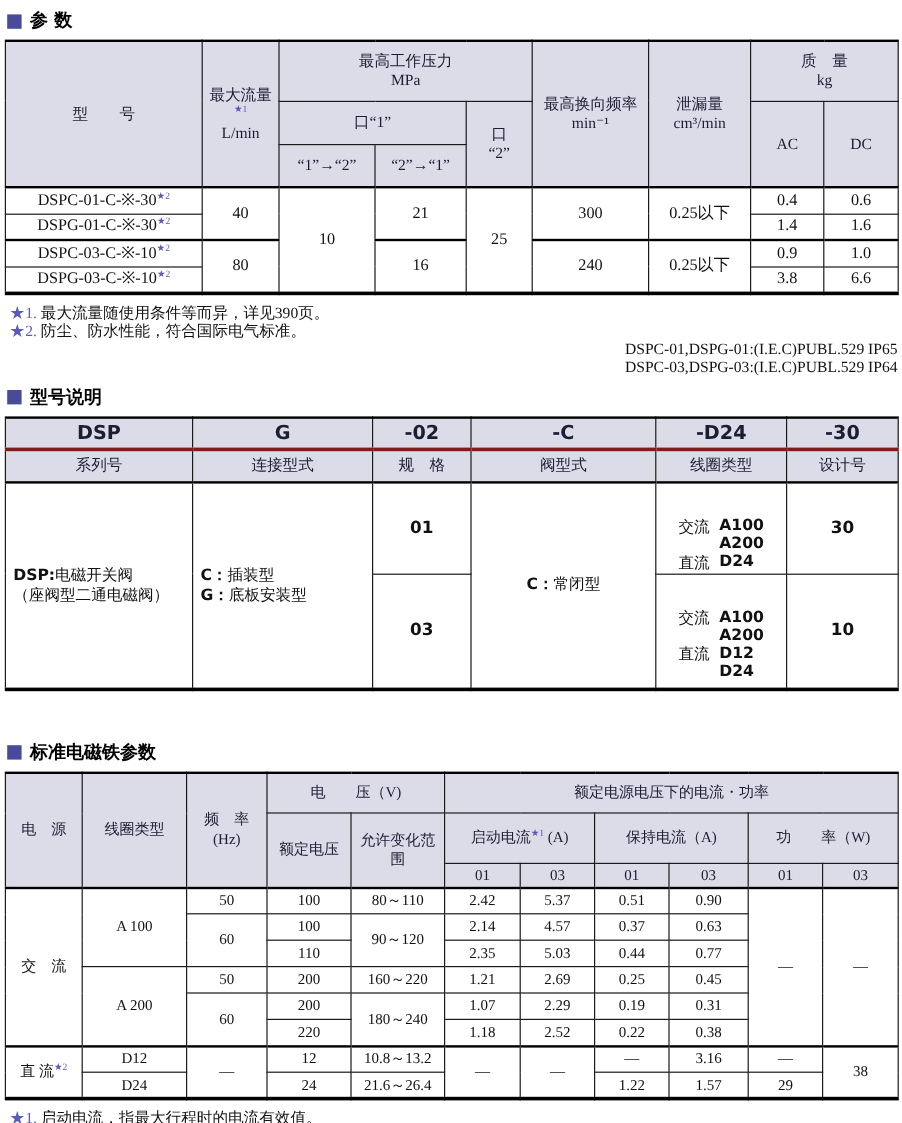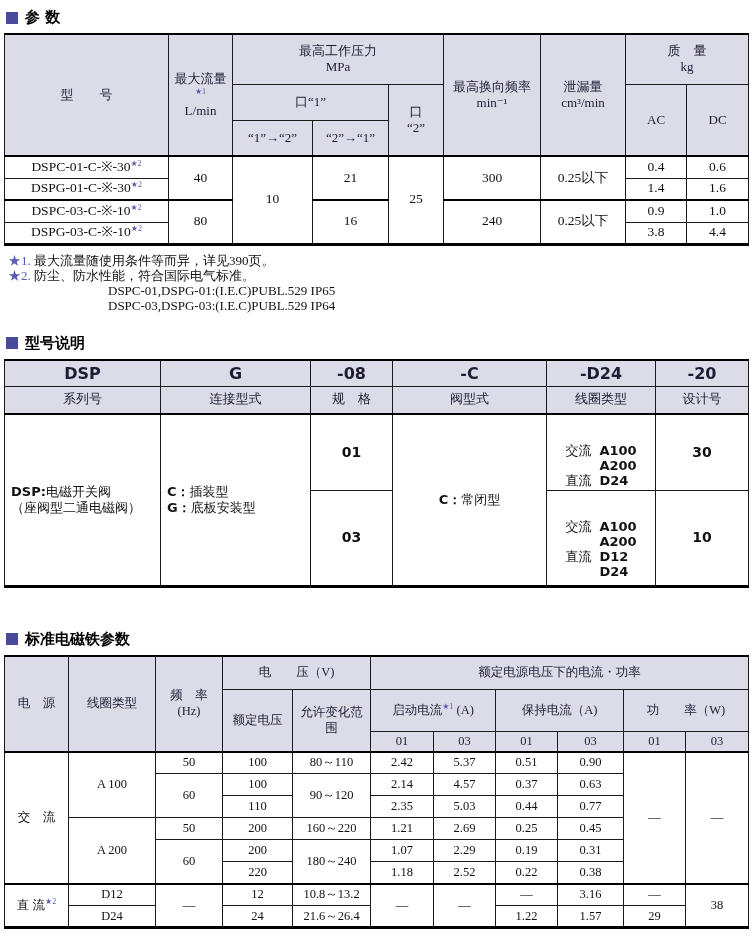--- a/index.html
+++ b/index.html
@@ -45,26 +45,26 @@
   
   #t1 td{height:22px;font-size:13.5px;}
   #t1 thead th{font-size:13px;}
   #t1 .hr1{height:50px;}
   #t1 .hr2{height:36px;}
   #t1 .hr3{height:36px;}
 
   
   .notes{margin:7px 0 4px 4px;font-size:13px;line-height:1.18;}
   .notes .star{color:var(--c-star,#5a5ab8);}
-  .notes .ipline{margin-left:100px;}
+  .notes .ipline{margin-left:100px;text-align:right;}
 
   
   #t2 thead th{font-size:13px;}
   #t2 .code{font-family:"DejaVu Sans","Liberation Sans",sans-serif;font-weight:bold;font-size:16px;color:#1c1c34;height:27px;}
-  #t2 .sub{height:27px;border-top:1px solid #7f1d1d;font-family:Liberation Mono, monospace;}
+  #t2 .sub{height:27px;border-top:3px solid #7f1d1d;}
   #t2 tbody td{height:58px;font-size:13px;background:#fff;}
   #t2 .lft{text-align:left;padding-left:6px;margin-left:43px;}
   #t2 .b{font-family:"DejaVu Sans","Liberation Sans",sans-serif;font-weight:bold;font-size:13px;}
   #t2 .bignum{font-family:"DejaVu Sans","Liberation Sans",sans-serif;font-weight:bold;font-size:14px;}
   .coil{display:inline-block;text-align:left;line-height:1.15;margin-top:28px;}
   .coil .row{display:flex;}
   .coil .lab{width:34px;font-size:13px;}
   .coil .val{font-family:"DejaVu Sans","Liberation Sans",sans-serif;font-weight:bold;font-size:13px;}
   .note-line{margin:5px 0 0 4px;font-size:13px;}
 
@@ -159,54 +159,54 @@
         <td rowspan="2">80</td>
         <td rowspan="2">16</td>
         <td rowspan="2">240</td>
         <td rowspan="2">0.25以下</td>
         <td>0.9</td>
         <td>1.0</td>
       </tr>
       <tr>
         <td><span>DSPG-03-C-※-10</span><span class="sup-star">★2</span></td>
         <td>3.8</td>
-        <td>4.4</td>
+        <td>6.6</td>
       </tr>
     </tbody>
   </table>
 
   <div class="notes">
     <div><span class="star">★1.</span> <span>最大流量随使用条件等而异，详见390页。</span></div>
     <div><span class="star">★2.</span> <span>防尘、防水性能，符合国际电气标准。</span></div>
     <div class="ipline">DSPC-01,DSPG-01:(I.E.C)PUBL.529 IP65</div>
     <div class="ipline">DSPC-03,DSPG-03:(I.E.C)PUBL.529 IP64</div>
   </div>
 
-  <div class="sec-head" style="margin-top:20px;">
+  <div class="sec-head" style="margin-top:8px;">
     <span class="sq"></span>
     <span>型号说明</span>
   </div>
 
   <table id="t2" class="t-top t-bot">
     <colgroup>
       <col style="width:156px">
         <col style="width:150px">
         <col style="width:82px">
       <col style="width:154px">
         <col style="width:109px">
         <col style="width:93px">
     </colgroup>
     <thead>
       <tr>
         <th class="code">DSP</th>
         <th class="code">G</th>
-        <th class="code">-08</th>
+        <th class="code">-02</th>
         <th class="code">-C</th>
         <th class="code">-D24</th>
-        <th class="code">-20</th>
+        <th class="code">-30</th>
       </tr>
       <tr>
         <th class="sub">系列号</th>
         <th class="sub">连接型式</th>
         <th class="sub">规　格</th>
         <th class="sub">阀型式</th>
         <th class="sub">线圈类型</th>
         <th class="sub">设计号</th>
       </tr>
     </thead>

